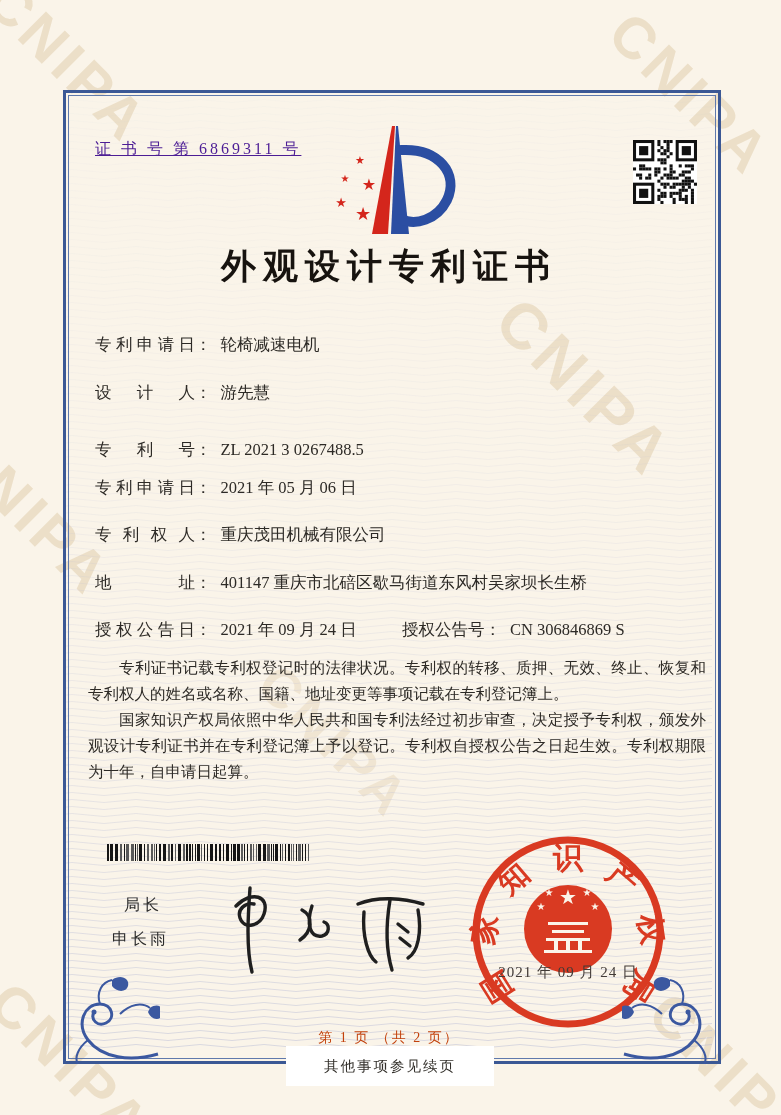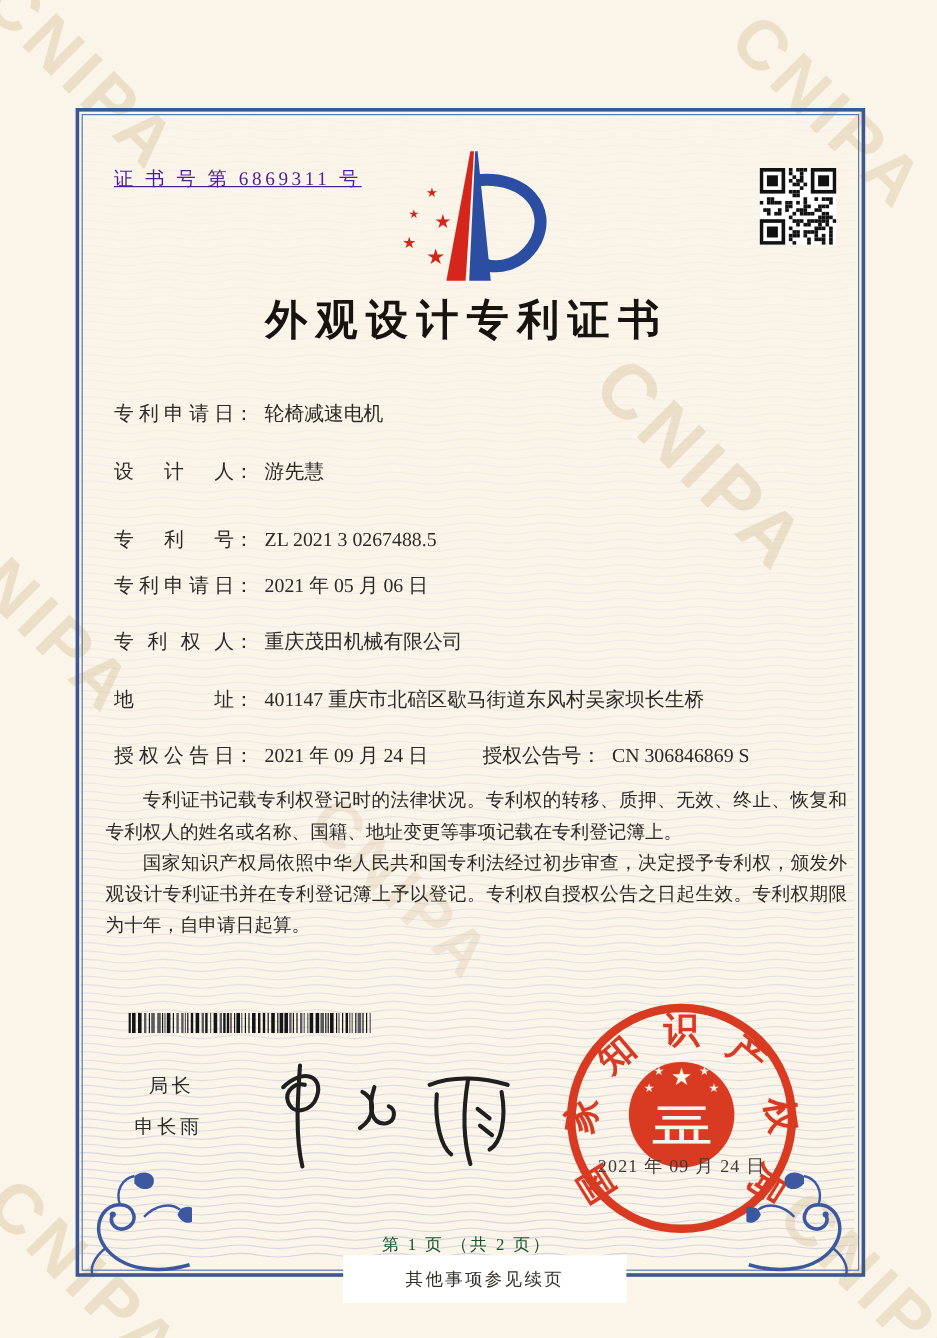--- a/index.html
+++ b/index.html
@@ -22,22 +22,22 @@
   .row .lbl{display:inline-block;width:100px;text-align:justify;text-align-last:justify;}
   .row .val{margin-left:9px;}
   .paras{position:absolute;left:88px;top:655px;width:618px;font-size:15.5px;line-height:26px;
          text-align:justify;color:#2d2a26;z-index:2;}
   .paras p{margin:0;text-indent:2em;}
   .sig-label{position:absolute;left:112px;font-family:"Liberation Sans","DejaVu Sans",sans-serif;
              font-size:16px;letter-spacing:3px;color:#2b2b2b;z-index:2;}
   .seal-date{position:absolute;left:468px;top:963px;width:200px;text-align:center;
              font-size:15px;letter-spacing:1px;color:#413a36;z-index:4;}
   .page-info{position:absolute;left:63px;top:1029px;width:652px;text-align:center;
-             font-size:14px;letter-spacing:2px;color:#14532d;z-index:2;}
-  .note-box{position:absolute;left:286px;top:1046px;width:236px;height:40px;background:#ffffff;
+             font-size:14px;letter-spacing:2px;color:#c2410c;z-index:2;}
+  .note-box{position:absolute;left:286px;top:1046px;width:208px;height:40px;background:#ffffff;
             display:flex;align-items:center;justify-content:center;font-size:14.5px;
             letter-spacing:2px;color:#33302b;z-index:2;}
   .svg-item{position:absolute;z-index:2;}
   .ornament{position:absolute;z-index:3;}
 </style>
 </head>
 <body>
 
 <div class="page">
 

